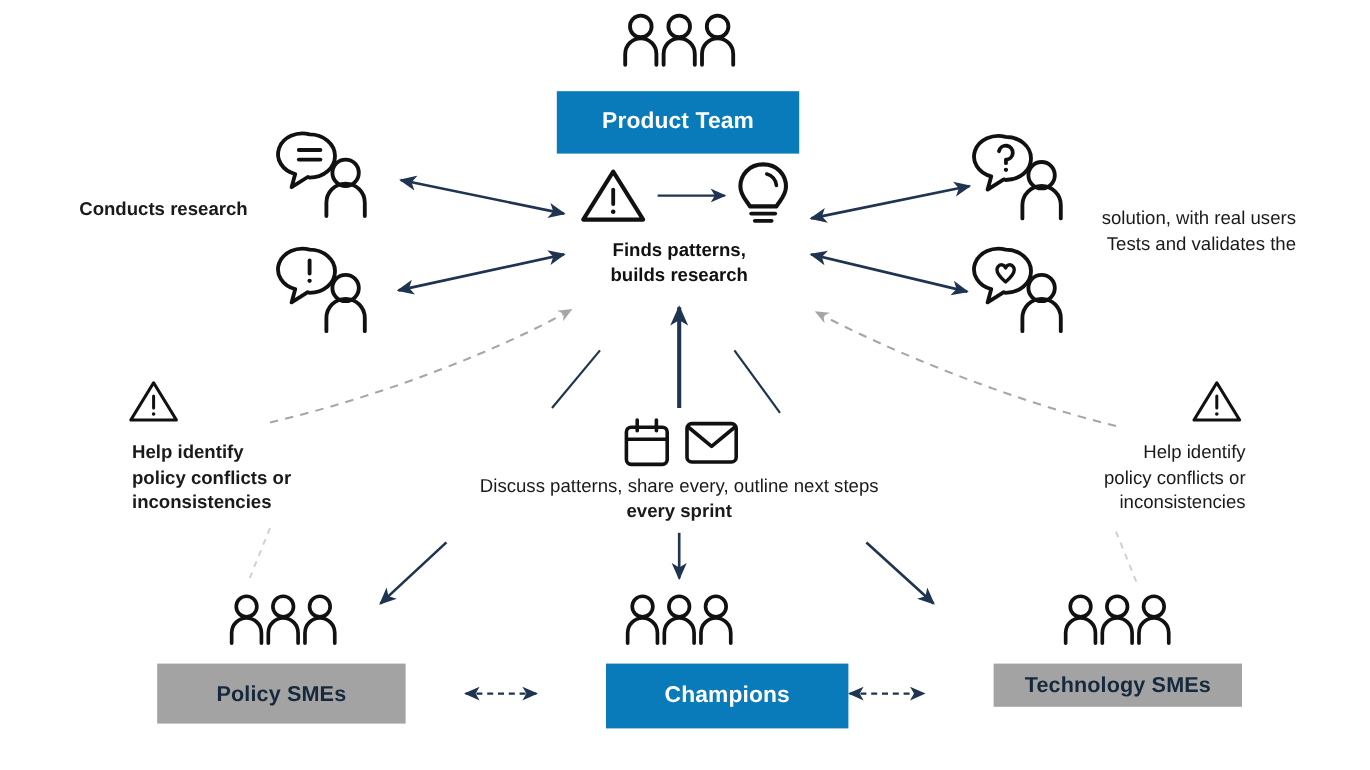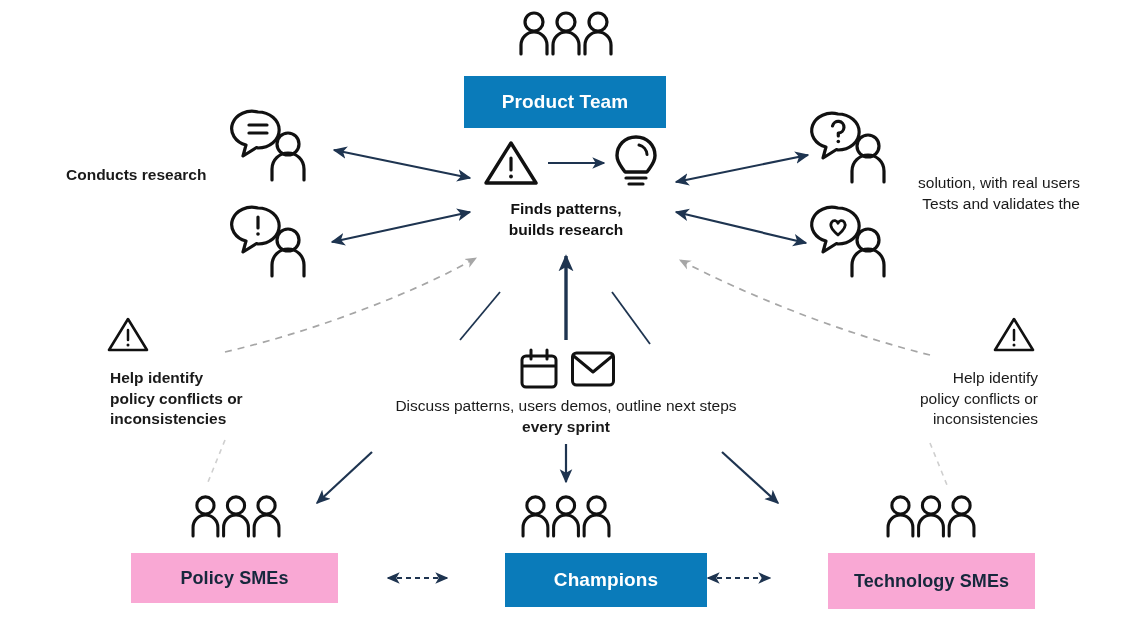--- a/index.html
+++ b/index.html
@@ -33,21 +33,21 @@
     align-items: center;
     justify-content: center;
     font-weight: bold;
     letter-spacing: .1px;
   }
   .box-primary {
     background: #0a7bba;
     color: #ffffff;
   }
   .box-light {
-    background: #f9a8d4;
+    background: #a3a3a3;
     color: #16283c;
   }
 
   
   .caption {
     position: absolute;
     color: #1a1a1a;
     font-size: 15.5px;
     line-height: 1.33;
   }
@@ -289,21 +289,21 @@
   </div>
   <div class="icon-wrap" style="left:570px; top:350px;">
     <svg width="46" height="38" viewBox="0 0 46 38">
       <g fill="none" stroke="#111111" stroke-width="3" stroke-linejoin="round">
         <rect x="2.5" y="3" width="41" height="32" rx="4"></rect>
         <path d="M2.5 5 L23 22 L43.5 5"></path>
       </g>
     </svg>
   </div>
   <div class="caption center" style="left:336px; top:396px; width:460px;">
-    <div>Discuss patterns, users demos, outline next steps</div>
+    <div>Discuss patterns, share every, outline next steps</div>
     <div class="strong">every sprint</div>
   </div>
 
   <div class="icon-wrap" style="left:186px; top:494px;">
     <svg width="100" height="42" viewBox="0 0 100 44">
       <g fill="none" stroke="#111111" stroke-width="3.2">
         <circle cx="18" cy="12" r="9"></circle>
         <path d="M5 44 v-9 a13 13 0 0 1 26 0 v9" stroke-linecap="round"></path>
         <circle cx="50" cy="12" r="9"></circle>
         <path d="M37 44 v-9 a13 13 0 0 1 26 0 v9" stroke-linecap="round"></path>
@@ -337,17 +337,17 @@
       <g fill="none" stroke="#111111" stroke-width="3.2">
         <circle cx="18" cy="12" r="9"></circle>
         <path d="M5 44 v-9 a13 13 0 0 1 26 0 v9" stroke-linecap="round"></path>
         <circle cx="50" cy="12" r="9"></circle>
         <path d="M37 44 v-9 a13 13 0 0 1 26 0 v9" stroke-linecap="round"></path>
         <circle cx="82" cy="12" r="9"></circle>
         <path d="M69 44 v-9 a13 13 0 0 1 26 0 v9" stroke-linecap="round"></path>
       </g>
     </svg>
   </div>
-  <div class="box box-light" style="left:828px; top:553px; width:207px; height:56px; font-size:18px;">
+  <div class="box box-light" style="left:828px; top:553px; width:207px; height:36px; font-size:18px;">
     <span>Technology SMEs</span>
   </div>
 
 </div>
 
 </body></html>

